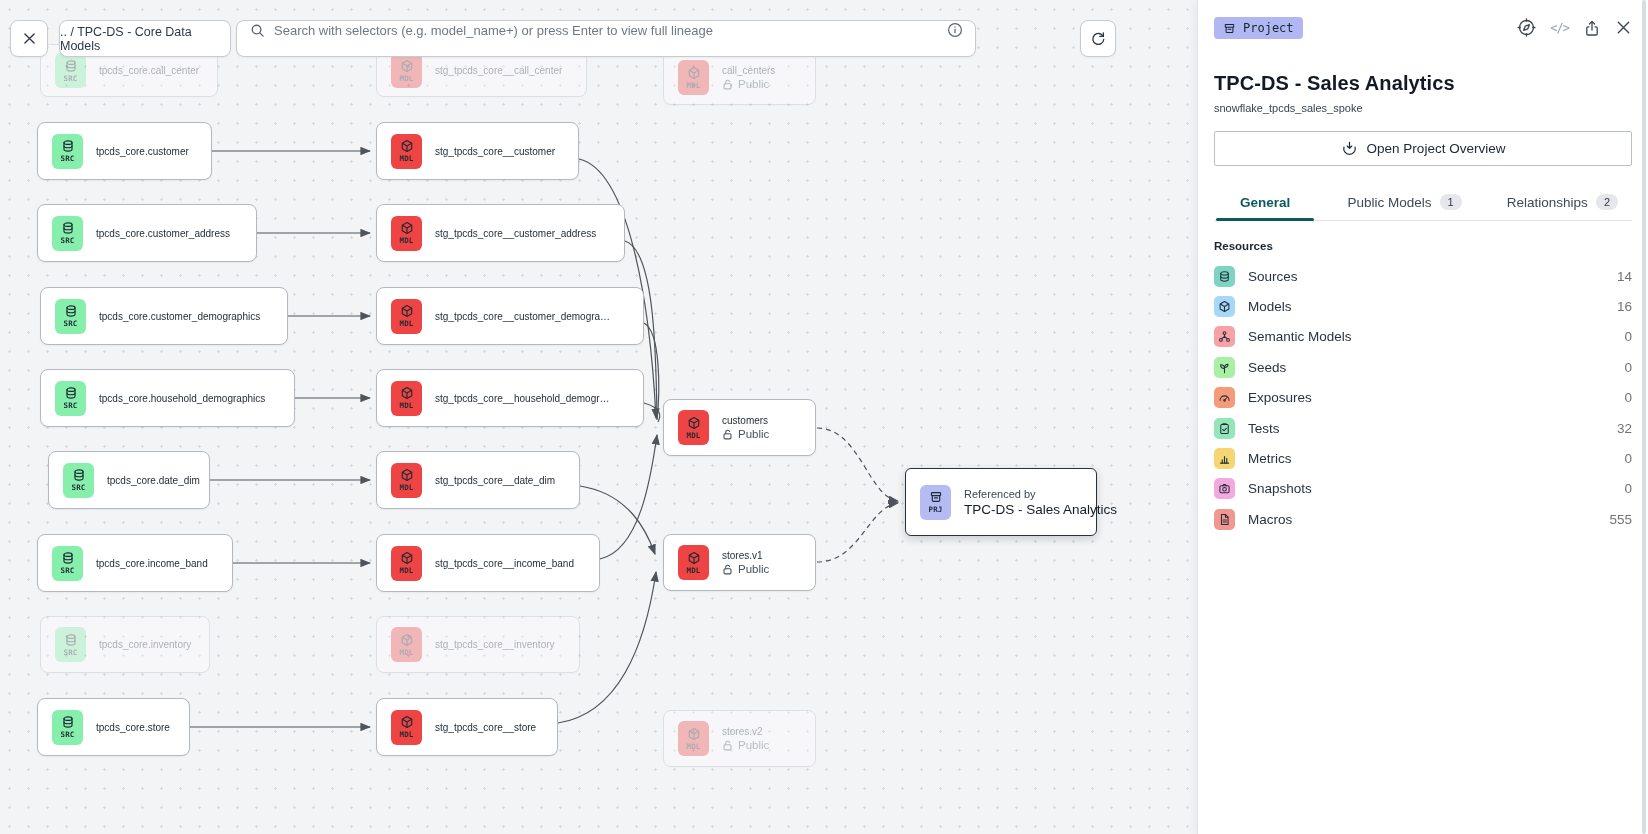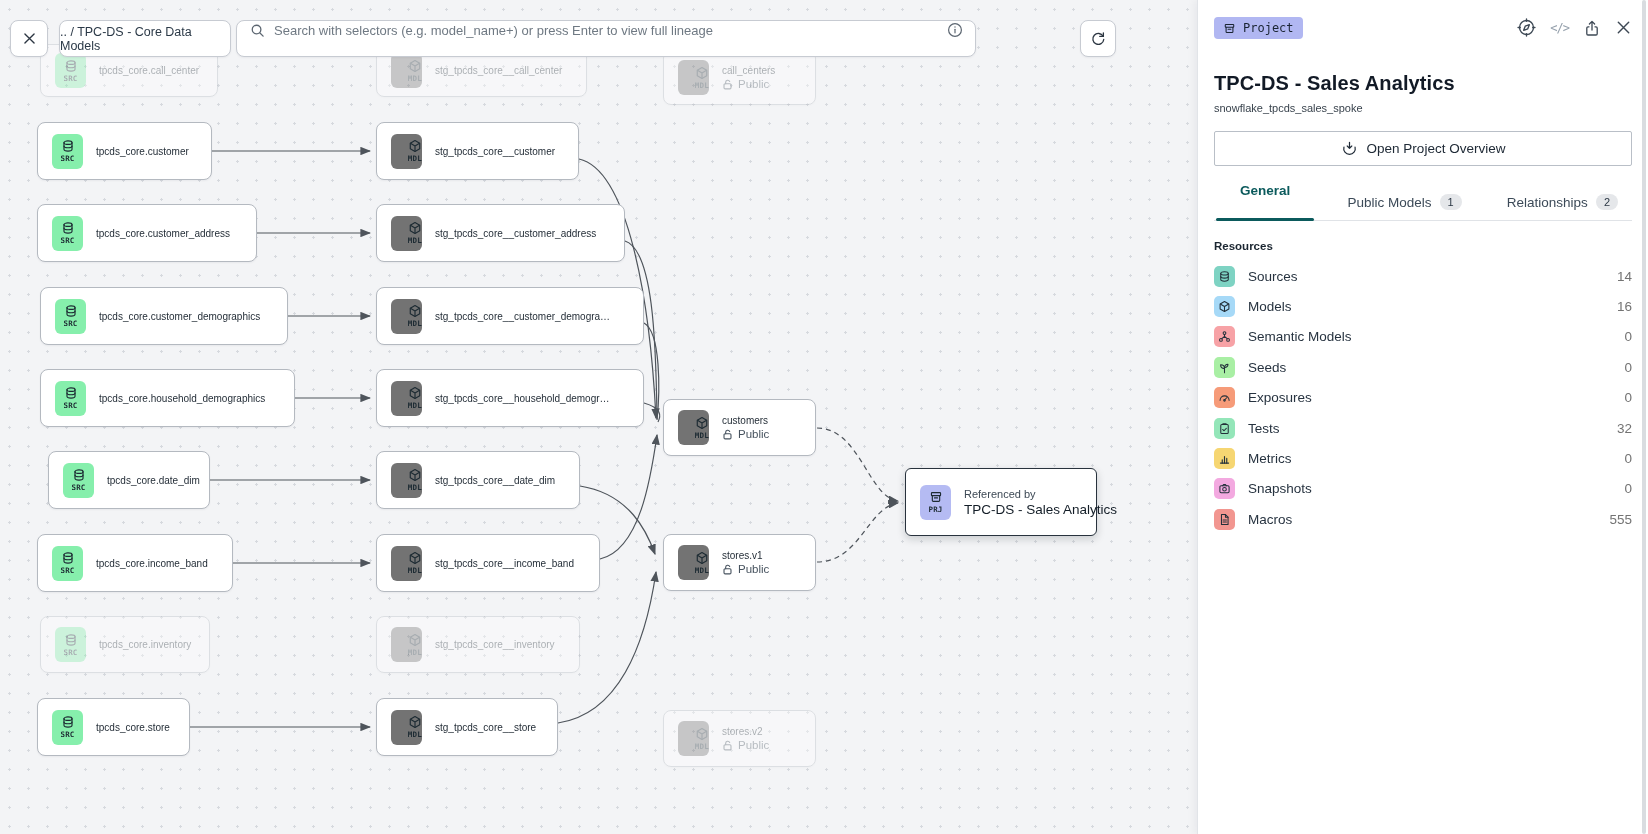--- a/index.html
+++ b/index.html
@@ -27,21 +27,21 @@
 
   
   .node { position:absolute; z-index:2; background:#fff; border:1px solid #b4b9c0; border-radius:8px;
           display:flex; align-items:center; gap:13px; padding:0 14px; cursor:pointer;
           box-shadow:0 1px 2px rgba(16,24,40,.05); }
   .node .nlabel { font-size:10px; color:#1f2933; white-space:nowrap; }
   .tile { width:31px; height:35px; border-radius:6px; display:flex; flex-direction:column;
           align-items:center; justify-content:center; gap:1px; flex:none; color:#1d2b33; }
   .tile i { font-style:normal; font-family:"DejaVu Sans Mono",monospace; font-size:7.5px; font-weight:bold; letter-spacing:.2px; }
   .tile.src { background:#86efac; }
-  .tile.mdl { background:#737373;align-items:flex-end; }
+  .tile.mdl { background:#ef4444; }
   .tile.prj { background:#b5bbf3; }
   .dim { opacity:.35; }
   .ncol { display:flex; flex-direction:column; justify-content:center; gap:2px; }
   .nsub { display:flex; align-items:center; gap:5px; font-size:11.5px; color:#46525e; }
   .prjnode { border:1.5px solid #28323d; border-radius:6px; box-shadow:0 3px 9px rgba(10,20,30,.18); }
   .prjnode .kicker { font-size:11px; color:#3d4955; }
   .prjnode .nlabel { font-size:13.5px; color:#131d27; }
 
   
   .sidebar { position:absolute; left:1197px; top:0; width:451px; height:834px; background:#fff;
@@ -55,21 +55,21 @@
   .code-ic { font-family:"DejaVu Sans Mono",monospace; font-size:12px; color:#95a0ac; letter-spacing:-1px; }
   .sb-title { margin-top:33px; font-size:20px; font-weight:bold; color:#121a26; letter-spacing:.1px; }
   .sb-sub { margin-top:7px; font-size:11px; color:#39434d; }
   .ovw-btn { margin-top:17px; width:100%; height:35px; border:1px solid #b9bfc7; border-radius:2px; background:#fff;
              display:flex; align-items:center; justify-content:center; gap:9px; font-size:13.5px; color:#202b37;
              cursor:pointer; font-family:inherit; }
   .tabs { margin-top:24px; display:flex; justify-content:space-between; align-items:flex-end;
           border-bottom:1px solid #e0e3e7; height:31px; padding:0 2px; }
   .tab { position:relative; display:flex; align-items:center; gap:8px; font-size:13.5px; color:#3c4a58;
          padding:0 12px 10px; cursor:pointer; white-space:nowrap; }
-  .tab.active { color:#0b5a5c; font-weight:bold; padding:0 24px 22px; }
+  .tab.active { color:#0b5a5c; font-weight:bold; padding:0 24px 10px; }
   .tab.active::after { content:""; position:absolute; left:0; right:0; bottom:-1px; height:3px;
                        background:#0b5a5c; border-radius:2px; }
   .pill { background:#e5e7ea; color:#2c3845; border-radius:9px; font-size:11px; padding:2px 8px; font-weight:normal; }
   .res-head { margin-top:19px; font-size:11.5px; font-weight:bold; color:#1b2631; }
   .res-list { margin-top:9px; }
   .res-row { display:flex; align-items:center; height:30.4px; }
   .res-ic { width:21px; height:21px; border-radius:5px; display:flex; align-items:center; justify-content:center;
             color:#23303a; flex:none; }
   .res-label { margin-left:13px; font-size:13.5px; color:#273340; }
   .res-val { margin-left:auto; font-size:13.5px; color:#737373; }

